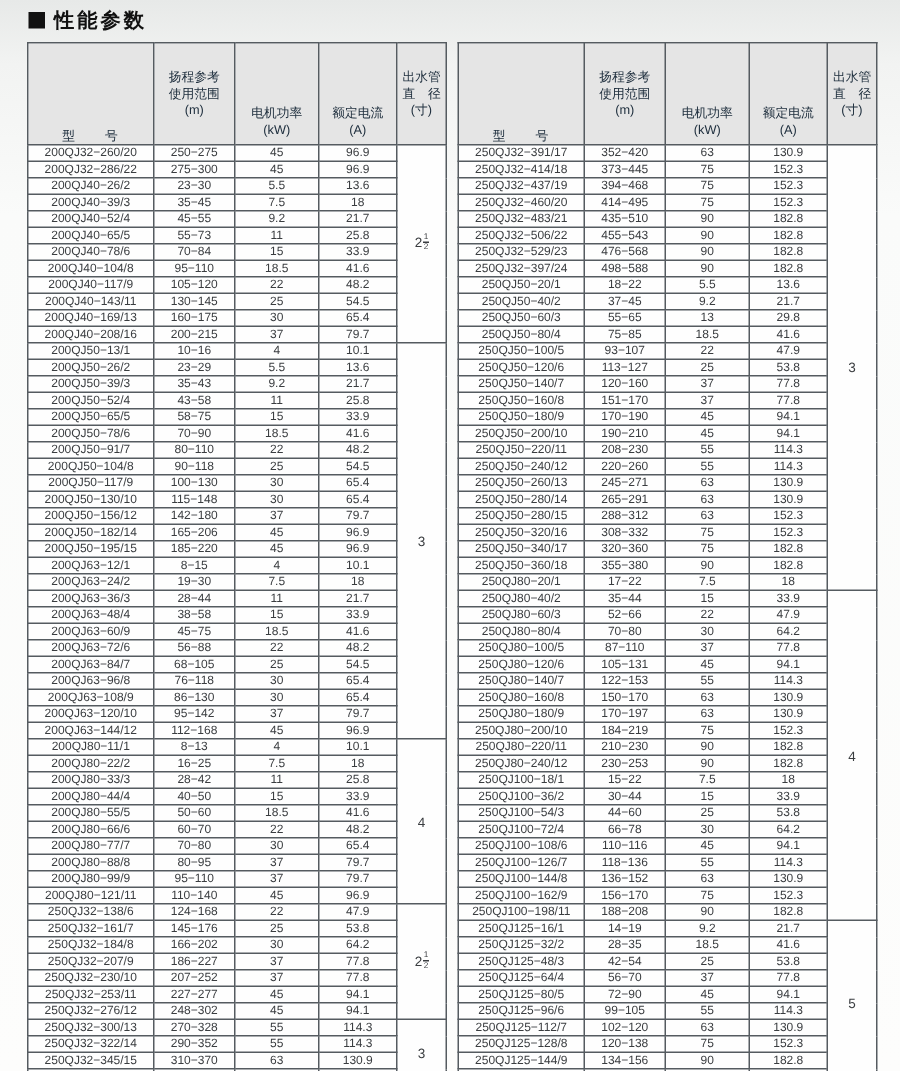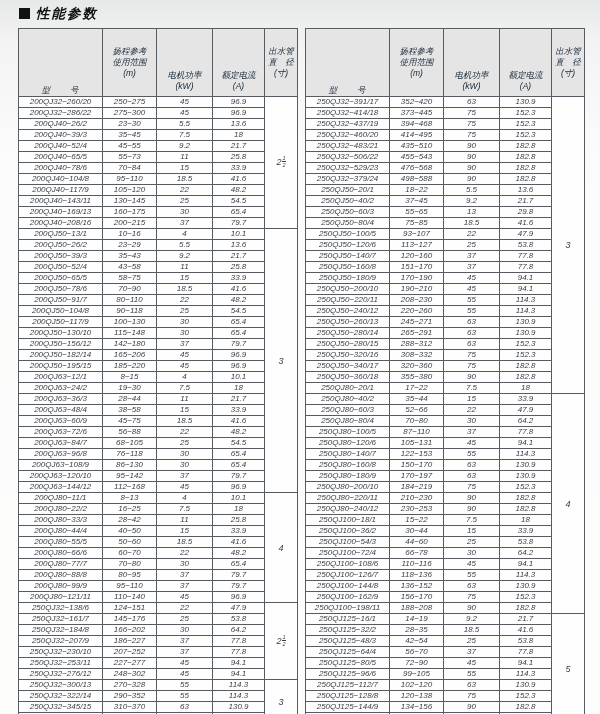--- a/index.html
+++ b/index.html
@@ -3,21 +3,21 @@
 <meta charset="utf-8">
 <style>
   html,body{margin:0;padding:0;}
   body{
     width:600px;height:714px;overflow:hidden;
     background:linear-gradient(180deg,#e7e9e8 0%,#f2f3f2 6%,#fafbfa 20%,#fdfdfc 100%);
     font-family:"Liberation Sans","DejaVu Sans",sans-serif;
     color:#333;
     -webkit-font-smoothing:antialiased;
   }
-  .page{width:600px;height:714px;box-sizing:border-box;padding-top:5px;font-style:italic;}
+  .page{width:600px;height:714px;box-sizing:border-box;padding-top:5px;}
   .title-row{
     display:flex;align-items:center;gap:6px;
     margin:0 0 6px 19px;height:17px;
   }
   .bullet{width:11px;height:11px;background:#111;display:inline-block;}
   .title-text{
     font-size:13.5px;font-weight:bold;color:#111;letter-spacing:2px;
   }
   .tables{display:flex;gap:7px;padding-left:18px;}
   table.spec-table{
@@ -390,21 +390,21 @@
             <td>79.7</td>
           </tr>
           <tr>
             <td class="model">200QJ80−121/11</td>
             <td>110−140</td>
             <td>45</td>
             <td>96.9</td>
           </tr>
           <tr>
             <td class="model">250QJ32−138/6</td>
-            <td>124−151</td>
+            <td>124−168</td>
             <td>22</td>
             <td>47.9</td>
             <td rowspan="7" class="diameter">2<span class="frac">
                 <span>1</span>
                 <span>2</span>
               </span></td>
           </tr>
           <tr>
             <td class="model">250QJ32−161/7</td>
             <td>145−176</td>
@@ -550,21 +550,21 @@
             <td>90</td>
             <td>182.8</td>
           </tr>
           <tr>
             <td class="model">250QJ32−529/23</td>
             <td>476−568</td>
             <td>90</td>
             <td>182.8</td>
           </tr>
           <tr>
-            <td class="model">250QJ32−379/24</td>
+            <td class="model">250QJ32−397/24</td>
             <td>498−588</td>
             <td>90</td>
             <td>182.8</td>
           </tr>
           <tr>
             <td class="model">250QJ50−20/1</td>
             <td>18−22</td>
             <td>5.5</td>
             <td>13.6</td>
           </tr>

